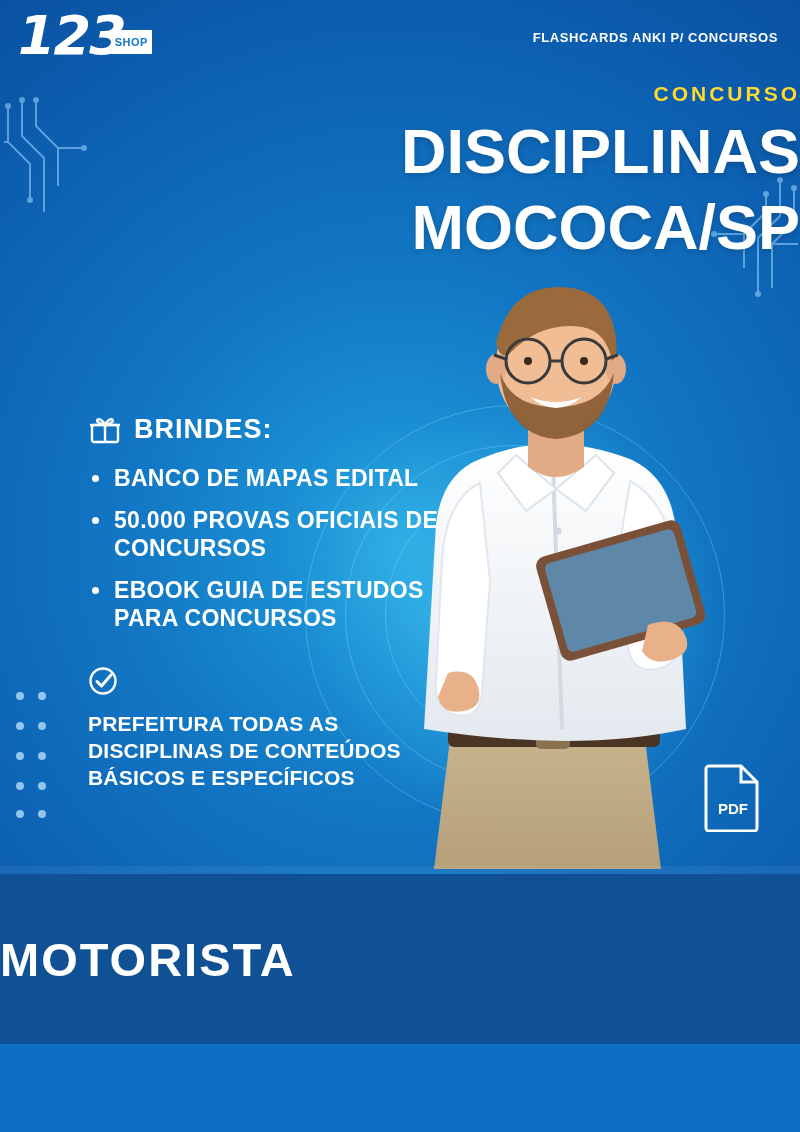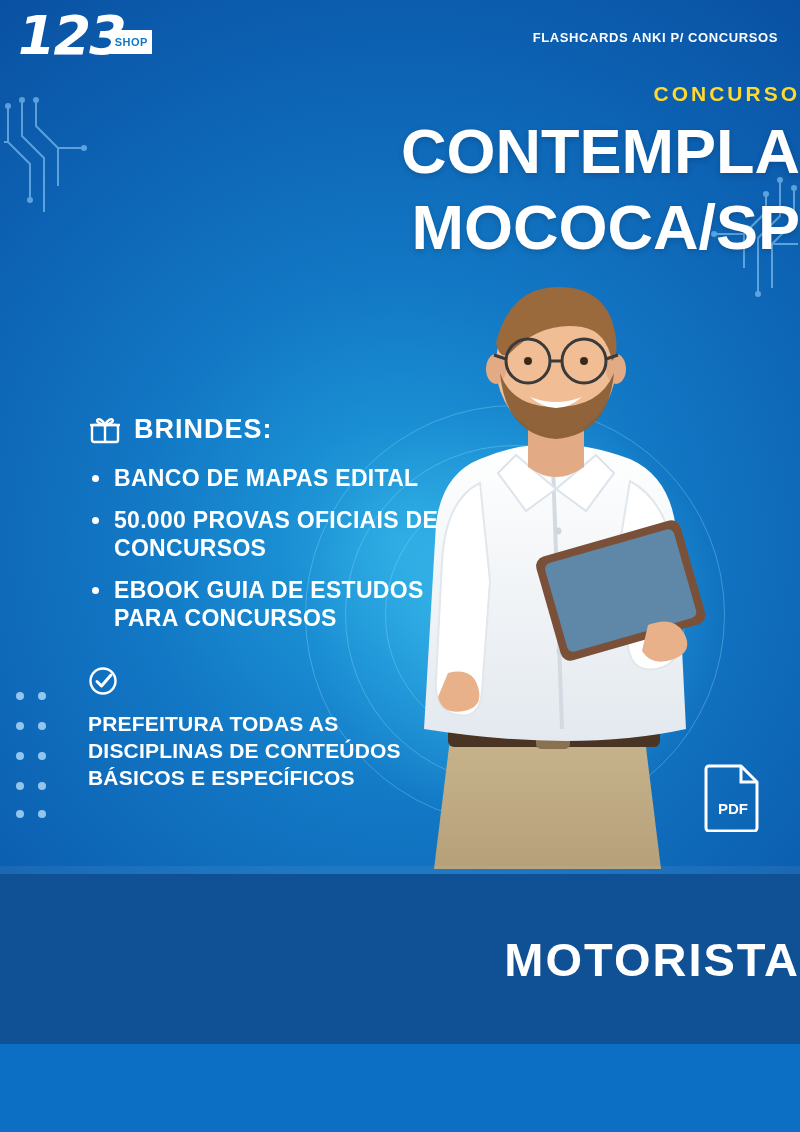--- a/index.html
+++ b/index.html
@@ -120,21 +120,21 @@
   
   .person { position: absolute; bottom: 175px; right: 40px; width: 430px; height: 600px; }
 
   
   .pdf-badge { position: absolute; right: 38px; bottom: 212px; }
 
   
   .footer {
     position: absolute; left: 0; right: 0; bottom: 0; height: 170px;
     background: #0f5194;
-    display: flex; align-items: center; justify-content: flex-end;
+    display: flex; align-items: center; justify-content: flex-start;
   }
   .footer-text {
     color: #ffffff; font-size: 47px; font-weight: 700; letter-spacing: 2px;
   }
   .footer-strip {
     position: absolute; left: 0; right: 0; bottom: 170px; height: 8px;
     background: rgba(255,255,255,0.06);
   }
 </style>
 </head>
@@ -226,21 +226,21 @@
   <div class="top-bar">
     <div class="logo">
       <span class="logo-num">123</span>
       <span class="logo-shop">SHOP</span>
     </div>
     <div class="top-right">FLASHCARDS ANKI P/ CONCURSOS</div>
   </div>
 
   <div class="title-wrap">
     <div class="kicker">CONCURSO</div>
-    <div class="title-main">CONTEMPLA</div>
+    <div class="title-main">DISCIPLINAS</div>
     <div class="title-main">MOCOCA/SP</div>
   </div>
 
 
   <div class="glow"></div>
   <div class="ring ring1"></div>
   <div class="ring ring2"></div>
   <div class="ring ring3"></div>
 
   <svg class="person" viewBox="0 0 430 600">

